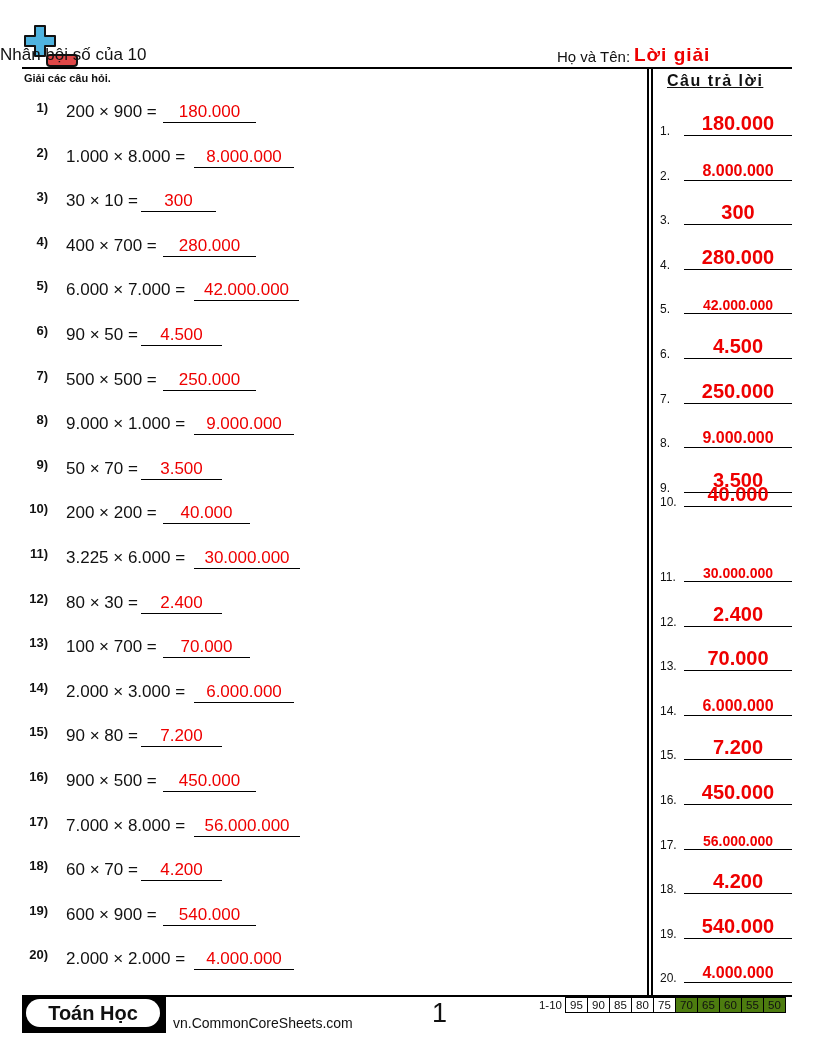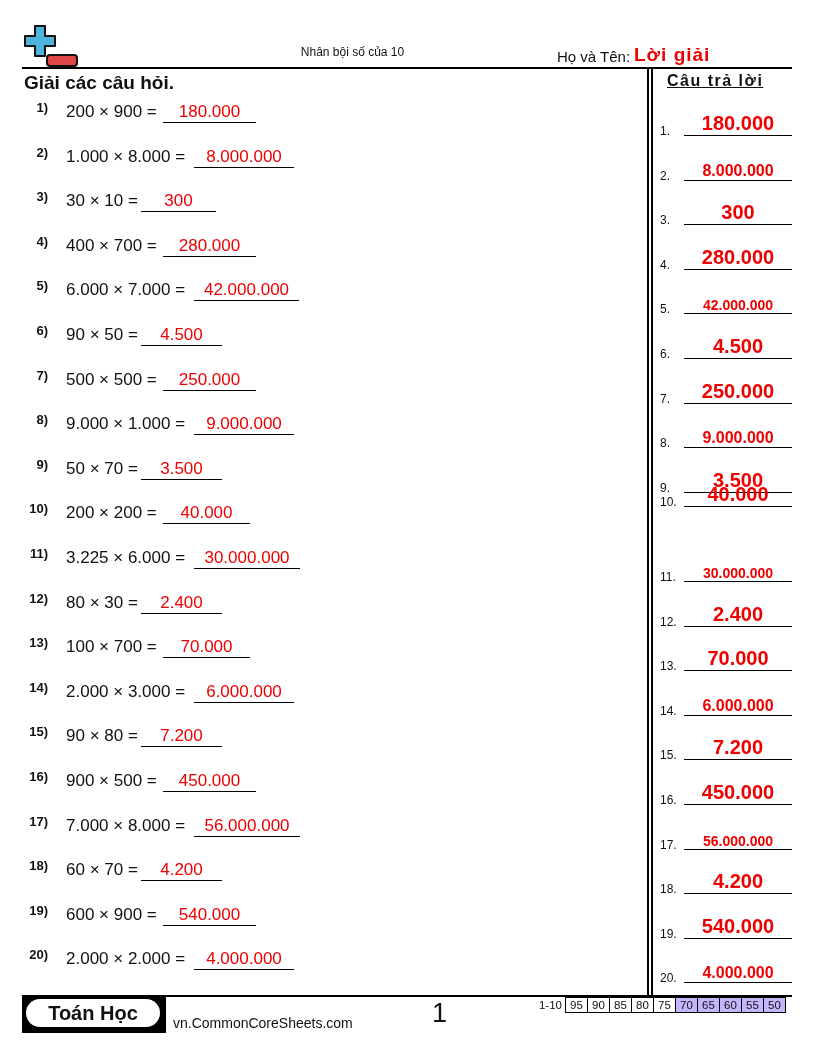--- a/index.html
+++ b/index.html
@@ -1,42 +1,42 @@
 <!DOCTYPE html>
 <html><head>
 <meta charset="utf-8">
 <style>
   html, body { margin:0; padding:0; background:#fff; }
   body { width:816px; height:1056px; position:relative; overflow:hidden; font-family:"Liberation Sans", sans-serif; color:#111; }
   .abs { position:absolute; }
   .logo { left:22px; top:24px; width:58px; height:44px; }
-  .title { left:0; width:705px; top:45px; text-align:center; font-size:12px; }
+  .title { left:0; width:705px; top:45px; text-align:left; font-size:17px; }
   .name-label { left:557px; top:48px; font-size:15px; }
   .name-value { left:634px; top:44px; font-size:19px; font-weight:bold; color:#e00; letter-spacing:1px; }
   .hr-top { left:22px; top:67px; width:770px; height:2px; background:#000; }
-  .instructions { left:24px; top:72px; font-size:19px; font-weight:bold; }
+  .instructions { left:24px; top:72px; font-size:11px; font-weight:bold; }
   .vline1 { left:647px; top:69px; width:2px; height:926px; background:#000; }
   .vline2 { left:651px; top:69px; width:2px; height:926px; background:#000; }
   .ans-head { left:667px; top:72px; font-size:16px; font-weight:bold; text-decoration:underline; letter-spacing:1.5px; }
   .q { position:absolute; left:0; height:30px; }
   .q .num { position:absolute; left:24px; top:0; font-size:13px; font-weight:bold; width:24px; text-align:right; }
   .q .expr { position:absolute; left:66px; top:2px; font-size:17px; white-space:nowrap; }
   .q .blank { position:absolute; top:2px; border-bottom:1px solid #000; height:20px; text-align:center; font-size:17px; color:#e00; }
   .a { position:absolute; left:660px; width:132px; height:30px; }
   .a .anum { position:absolute; left:0; bottom:2px; font-size:12px; }
   .a .aline { position:absolute; left:24px; right:0; bottom:4px; border-bottom:1px solid #000; text-align:center; color:#e00; font-weight:bold; }
   .hr-bot { left:22px; top:995px; width:770px; height:2px; background:#000; }
   .brand-box { left:22px; top:997px; width:144px; height:36px; background:#000; }
   .brand-pill { left:26px; top:999px; width:134px; height:28px; background:#fff; border-radius:14px; text-align:center; font-size:20px; font-weight:bold; line-height:28px; }
   .site { left:173px; top:1015px; font-size:14px; }
   .page { left:432px; top:998px; font-size:27px; }
   table.score { position:absolute; left:530px; top:997px; border-collapse:collapse; font-size:11.5px; }
   table.score td { border:1px solid #000; padding:0 2px; height:14px; text-align:center; width:17px; }
   table.score td.lbl { border:none; text-align:right; width:30px; padding-right:3px; }
-  table.score td.hl { background:#c4b5fd; }
+  table.score td.hl { background:#4d7c0f; }
 </style>
 </head>
 <body>
 
 <svg class="abs logo" viewBox="0 0 58 44">
   <path d="M13 2 h10 v10 h10 v10 h-10 v10 h-10 v-10 h-10 v-10 h10 z" fill="#4fb3df" stroke="#111" stroke-width="2" stroke-linejoin="round"></path>
   <rect x="25" y="31" width="30" height="11" rx="3" fill="#e04848" stroke="#111" stroke-width="2"></rect>
 </svg>
 
 <div class="abs title">Nhân bội số của 10</div>

